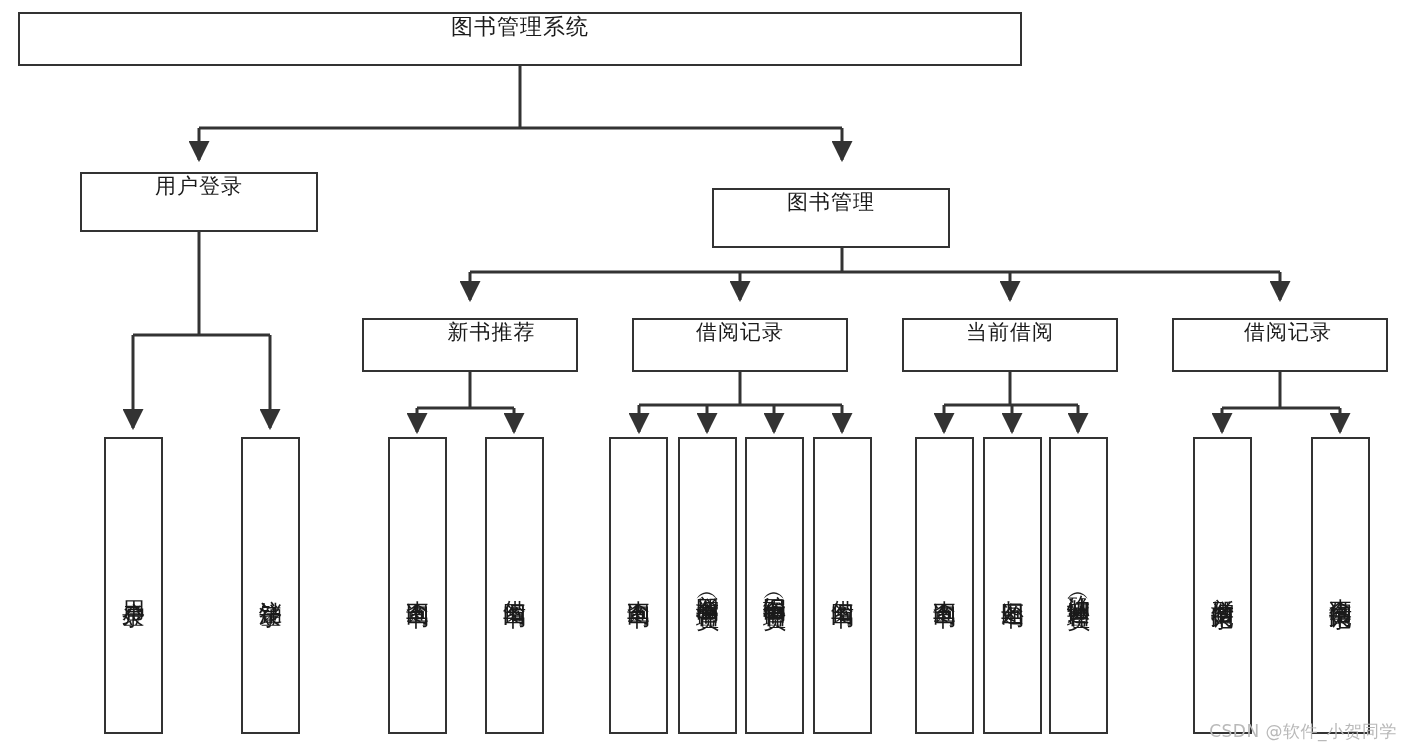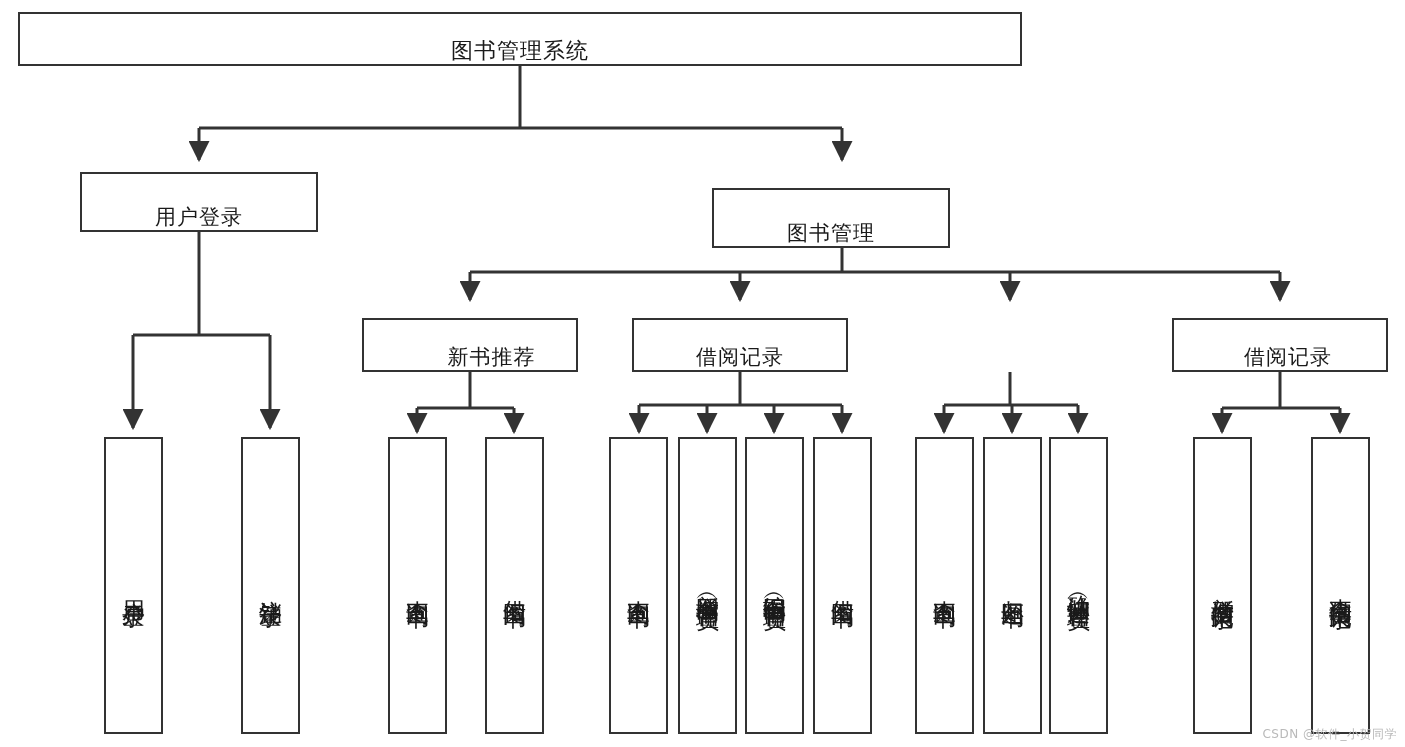--- a/index.html
+++ b/index.html
@@ -24,21 +24,21 @@
     width: 1405px;
     height: 747px;
     pointer-events: none;
   }
   .node {
     position: absolute;
     box-sizing: border-box;
     border: 2px solid #333333;
     background: #ffffff;
     display: flex;
-    align-items: flex-end;
+    align-items: flex-start;
     justify-content: center;
     color: #1a1a1a;
   }
   .node.horiz .label {
     font-size: 21px;
     line-height: 1.2;
     letter-spacing: 1px;
     white-space: nowrap;
   }
   .node.vert {
@@ -55,21 +55,21 @@
     white-space: nowrap;
     text-align: center;
   }
   .node.root .label {
     font-size: 22px;
   }
   #watermark {
     position: absolute;
     right: 8px;
     bottom: 4px;
-    font-size: 12px;
+    font-size: 17px;
     color: #b9b9b9;
     letter-spacing: 0.5px;
     white-space: nowrap;
     user-select: none;
   }
 </style>
 </head>
 <body>
 
 <div id="stage">
@@ -137,20 +137,23 @@
   </div>
 
   <div class="node horiz" style="left:362px; top:318px; width:216px; height:54px;padding-left:43px;">
     <span class="label">新书推荐</span>
   </div>
 
   <div class="node horiz" style="left:632px; top:318px; width:216px; height:54px;">
     <span class="label">借阅记录</span>
   </div>
 
+  <div class="node horiz" style="left:902px; top:318px; width:216px; height:54px;">
+    <span class="label">当前借阅</span>
+  </div>
 
   <div class="node horiz" style="left:1172px; top:318px; width:216px; height:54px;padding-left:16px;">
     <span class="label">借阅记录</span>
   </div>
 
   <div class="node vert" style="left:104px; top:437px; width:59px; height:297px;">
     <span class="label">用户登录</span>
   </div>
 
   <div class="node vert" style="left:241px; top:437px; width:59px; height:297px;">

